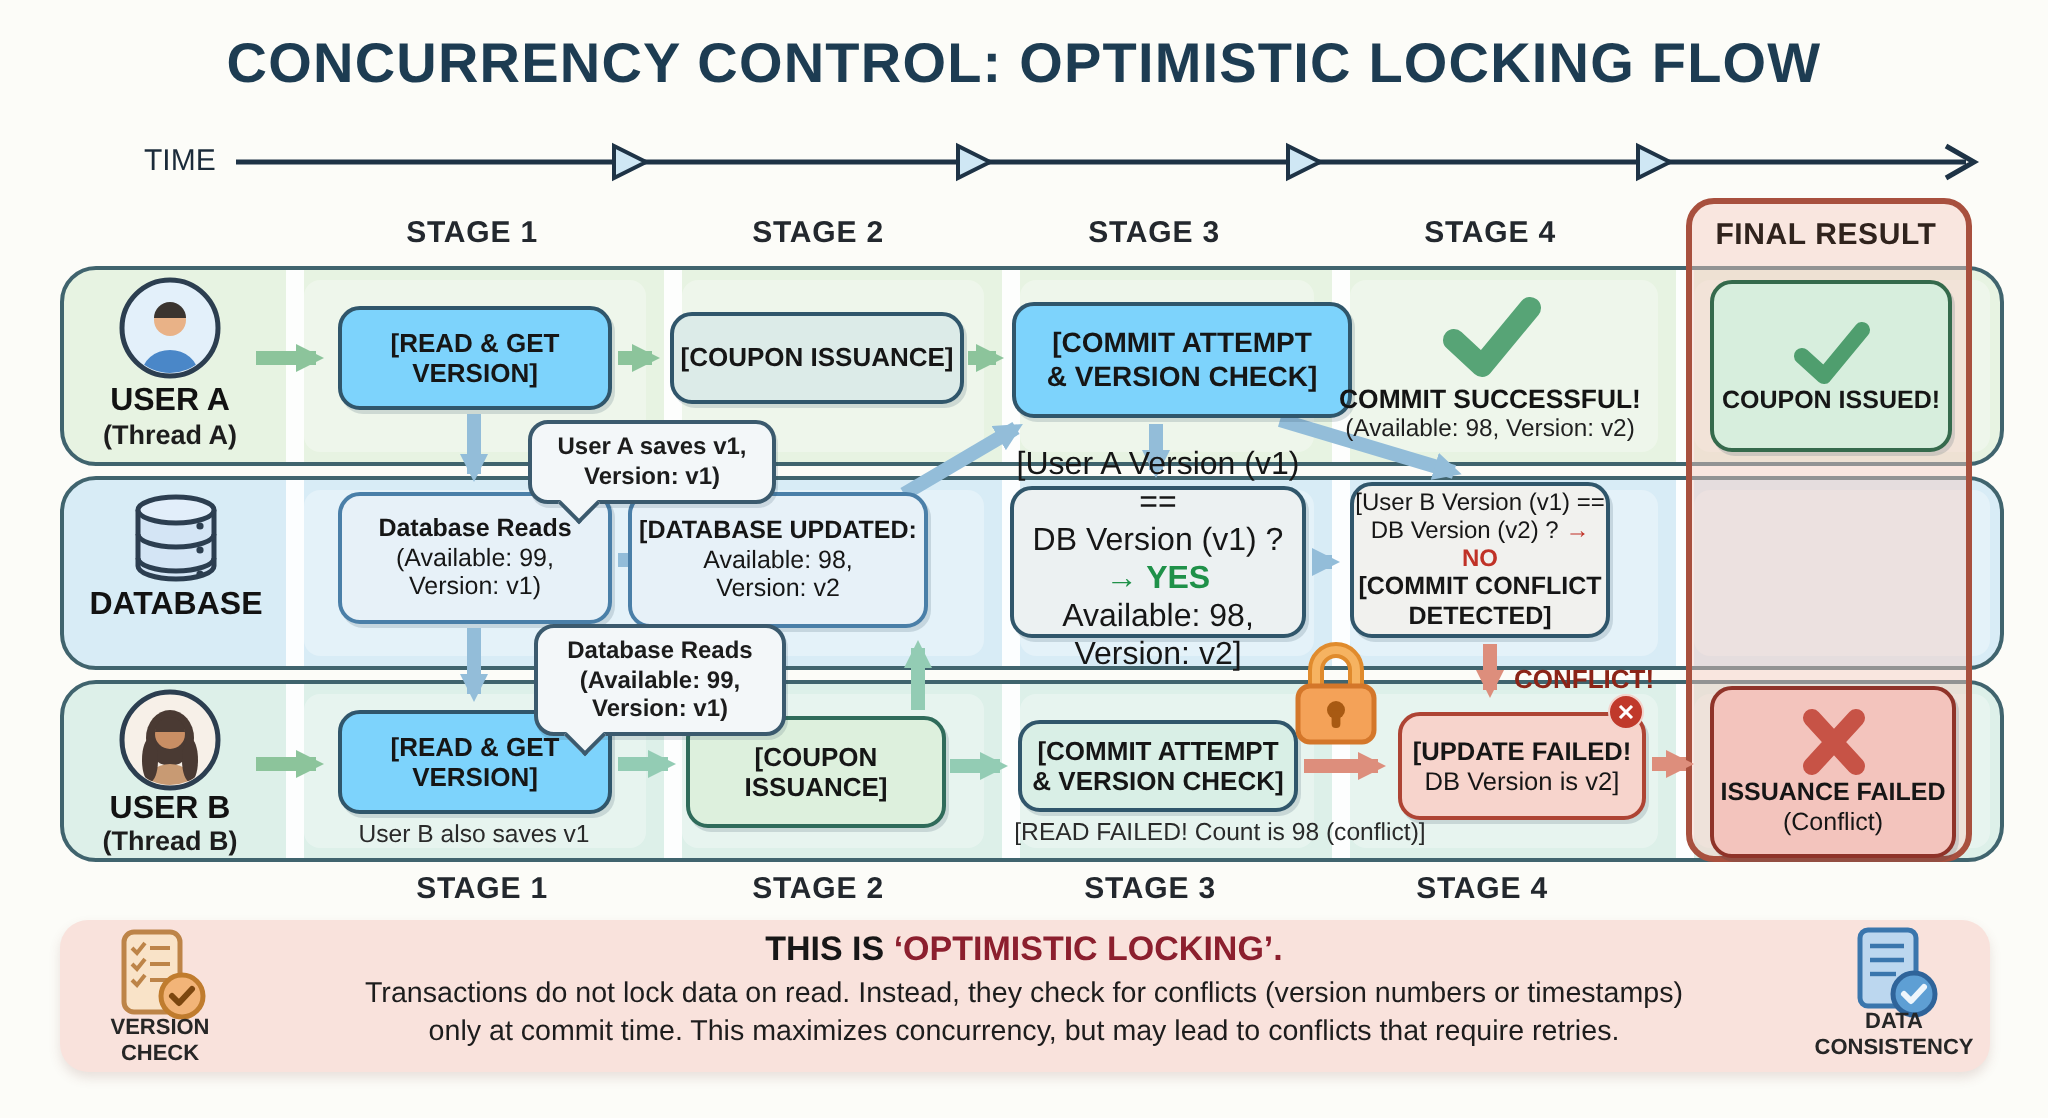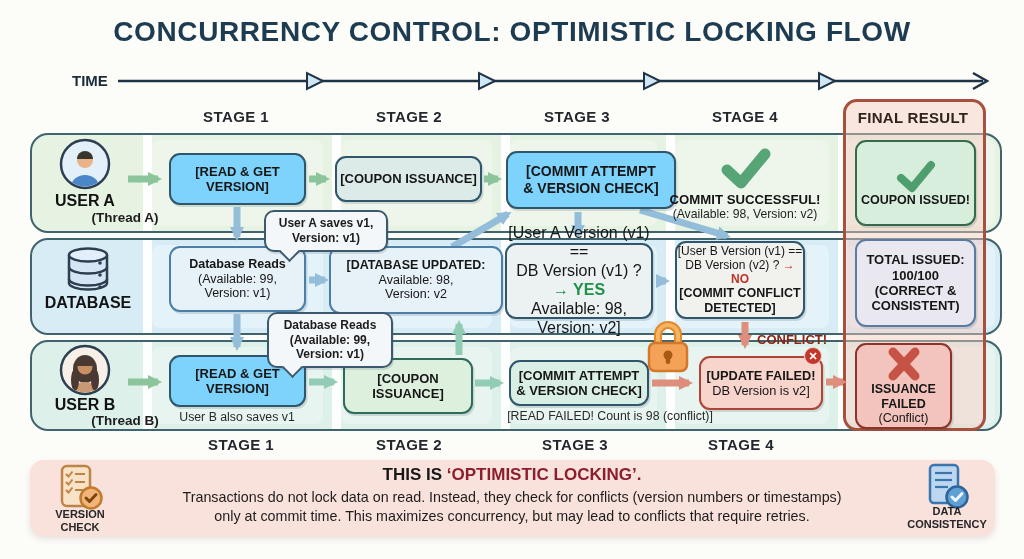--- a/index.html
+++ b/index.html
@@ -1,21 +1,21 @@
 <!DOCTYPE html>
 <html style="--title_navy: #1d3c52; --final_border: #a8503e; --conflict_red: #8c2417; --yes_green: #1f9149; --no_red: #c03227; --heading_red: #8c1f2e; --check_green: #57a476; --cross_red: #c75346; --lock_orange: #f4a258; --arrow_green: #8cc49b; --arrow_blue: #93bdd9; --arrow_teal: #93ccb4; --arrow_red: #dd8e7c;"><head>
 <meta charset="utf-8">
 <style>
   html,body{margin:0;padding:0;background:#fbfbf6;font-family:"Liberation Sans",sans-serif;}
   #stage{position:relative;width:1024px;height:559px;background:#fcfcf8;overflow:hidden;}
 
   .title{position:absolute;left:0;top:16px;width:1024px;text-align:center;
          font-size:28px;font-weight:bold;letter-spacing:.6px;color:var(--title_navy,#1d3c52);z-index:2;}
 
-  .time-label{position:absolute;left:72px;top:72px;font-size:15px;font-weight:bold;color:#1b2b3a;z-index:2;}
+  .time-label{position:absolute;left:72px;top:72px;font-size:15px;font-weight:normal;color:#1b2b3a;z-index:2;}
 
   .stagelab{position:absolute;width:130px;text-align:center;font-size:15px;font-weight:bold;
             color:#23282e;letter-spacing:.4px;z-index:2;}
   .final-lab{position:absolute;width:150px;text-align:center;font-size:15px;font-weight:bold;
              color:#30231d;letter-spacing:.3px;z-index:3;}
 
   .lane{position:absolute;left:30px;width:972px;border:2.5px solid #40646e;border-radius:18px;
         overflow:hidden;z-index:1;box-sizing:border-box;}
   .lane-a{top:133px;height:100px;background:#e7f3e2;}
   .lane-db{top:238px;height:97px;background:#d8ecf6;}
@@ -40,21 +40,21 @@
   .bg-mint{background:#d9efe6;}
   .bg-green{background:#ddf0dd;border-color:#2f6b5a;}
   .bg-issued{background:#d7eedd;border-color:#356a4c;}
   .bg-total{background:#e9e8f1;border-color:#5a7ca2;}
   .bg-fail{background:#f3c4bd;border-color:#8f3329;}
   .bg-updfail{background:#f7d4cc;border-color:#ae4434;}
 
   .actor-name{position:absolute;width:110px;text-align:center;font-size:16px;font-weight:bold;
               color:#121212;z-index:3;}
   .actor-sub{position:absolute;width:110px;text-align:center;font-size:13.5px;font-weight:600;
-             color:#1d1d1d;z-index:3;padding-left:40px;}
+             color:#1d1d1d;z-index:3;}
 
   .bubble{position:absolute;background:#f3f7f9;border:2px solid #3b5a6e;border-radius:10px;
           display:flex;flex-direction:column;align-items:center;justify-content:center;
           font-size:12px;font-weight:600;color:#1c1c1c;z-index:6;line-height:1.22;
           box-sizing:border-box;box-shadow:1px 2px 0 rgba(40,70,90,.15);}
   .bubble::after{content:"";position:absolute;width:13px;height:13px;left:16px;bottom:-8.5px;
           background:#f3f7f9;border-left:2px solid #3b5a6e;border-bottom:2px solid #3b5a6e;
           transform:rotate(-45deg);}
 
   .caption{position:absolute;font-size:12.3px;color:#2a2a2a;text-align:center;z-index:4;}
@@ -244,42 +244,36 @@
         <circle cx="36" cy="41" r="1.8" fill="#2c3e50"></circle>
     </svg>
   </div>
   <div class="actor-name" style="left:33px;top:294px;">DATABASE</div>
 
   <div class="box bg-lblue" style="left:169px;top:246px;width:137px;height:66px;font-size:12.5px;">
     <span>Database Reads</span>
     <span class="reg">(Available: 99,</span>
     <span class="reg">Version: v1)</span>
   </div>
-  <div class="box bg-lblue" style="left:329px;top:246px;width:174px;height:68px;font-size:12.5px;">
+  <div class="box bg-lblue" style="left:314px;top:246px;width:150px;height:68px;font-size:12.5px;">
     <span>[DATABASE UPDATED:</span>
     <span class="reg">Available: 98,</span>
     <span class="reg">Version: v2</span>
   </div>
   <div class="box bg-grey1 reg" style="left:505px;top:243px;width:148px;height:76px;font-size:16px;">
     <span>[User A Version (v1) ==</span>
     <span><span>DB Version (v1) ? </span><span class="yes">→ YES</span></span>
     <span>Available: 98,</span>
     <span>Version: v2]</span>
   </div>
   <div class="box bg-grey2 reg" style="left:675px;top:241px;width:130px;height:78px;font-size:12px;">
     <span>[User B Version (v1) ==</span>
     <span><span>DB Version (v2) ? </span><span class="no">→ NO</span></span>
     <span style="font-weight:bold;font-size:12.5px;">[COMMIT CONFLICT</span>
     <span style="font-weight:bold;font-size:12.5px;">DETECTED]</span>
-  </div>
-  <div class="box bg-total" style="left:855px;top:239px;width:121px;height:88px;font-size:13px;">
-    <span>TOTAL ISSUED:</span>
-    <span>100/100</span>
-    <span>(CORRECT &amp;</span>
-    <span>CONSISTENT)</span>
   </div>
 
   <div class="bubble" style="left:267px;top:312px;width:126px;height:56px;">
     <span style="font-weight:bold;">Database Reads</span>
     <span>(Available: 99,</span>
     <span>Version: v1)</span>
   </div>
 
   <div class="icon-abs" style="left:644px;top:317px;z-index:6;">
     <svg width="48" height="58" viewBox="0 0 48 58">
@@ -326,21 +320,21 @@
     <span>&amp; VERSION CHECK]</span>
   </div>
   <div class="caption" style="left:498px;top:409px;width:224px;">[READ FAILED! Count is 98 (conflict)]</div>
 
   <div class="box bg-updfail" style="left:699px;top:356px;width:124px;height:54px;font-size:12.8px;">
     <span>[UPDATE FAILED!</span>
     <span class="reg">DB Version is v2]</span>
   </div>
   <div class="badge-x">✕</div>
 
-  <div class="box bg-fail" style="left:855px;top:343px;width:97px;height:86px;font-size:12.5px;">
+  <div class="box bg-fail" style="left:855px;top:343px;width:123px;height:86px;font-size:12.5px;">
     <svg width="38" height="36" viewBox="0 0 38 36">
         <path d="M8 6 L30 30 M30 6 L8 30" fill="none" stroke="#c75346" stroke-width="9" stroke-linecap="round"></path>
       </svg>
     <span>ISSUANCE FAILED</span>
     <span class="reg">(Conflict)</span>
   </div>
 
   <div class="banner"></div>
   <div class="icon-abs" style="left:56px;top:464px;z-index:2;">
     <svg width="48" height="46" viewBox="0 0 48 46">

